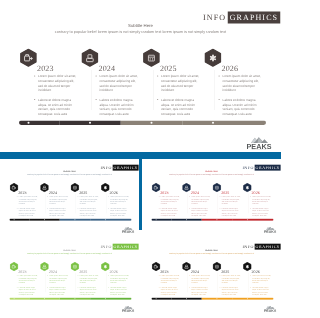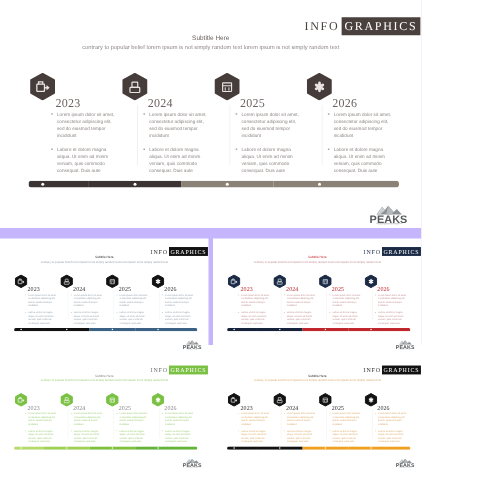--- a/index.html
+++ b/index.html
@@ -1,17 +1,17 @@
 <!DOCTYPE html>
 <html><head>
 <meta charset="utf-8">
 <style>
   html,body{margin:0;padding:0;background:#ffffff;}
   body{width:281px;height:318px;font-family:"Liberation Sans",sans-serif;overflow:hidden;-webkit-font-smoothing:antialiased;text-rendering:geometricPrecision;}
-  .sheet{position:relative;width:281px;height:230px;background:#c4b5fd;}
+  .sheet{position:relative;width:281px;height:230px;background:#0369a1;}
   .slide{position:absolute;background:#ffffff;overflow:hidden;}
   .canvas{position:absolute;left:0;top:0;transform-origin:0 0;-webkit-font-smoothing:antialiased;width:1124px;height:608px;}
   .logo{position:absolute;display:flex;align-items:center;white-space:nowrap;font-size:32.0px;height:44.0px;}
   .logo .w1{letter-spacing:.14em;font-family:"Liberation Serif",serif;}
   .logo .w2{color:#fff;letter-spacing:.14em;font-family:"Liberation Serif",serif;height:48.0px;line-height:48.0px;margin-left:6.0px;padding:0 8.0px;}
   .subtitle{position:absolute;left:0;right:0;text-align:center;font-size:17.2px;}
   .subl{position:absolute;text-align:center;font-size:15.2px;}
   .dot{position:absolute;background:#fff;border-radius:50%;}
   .vdiv{position:absolute;width:1.6px;}
   .hex{position:absolute;line-height:0;}

